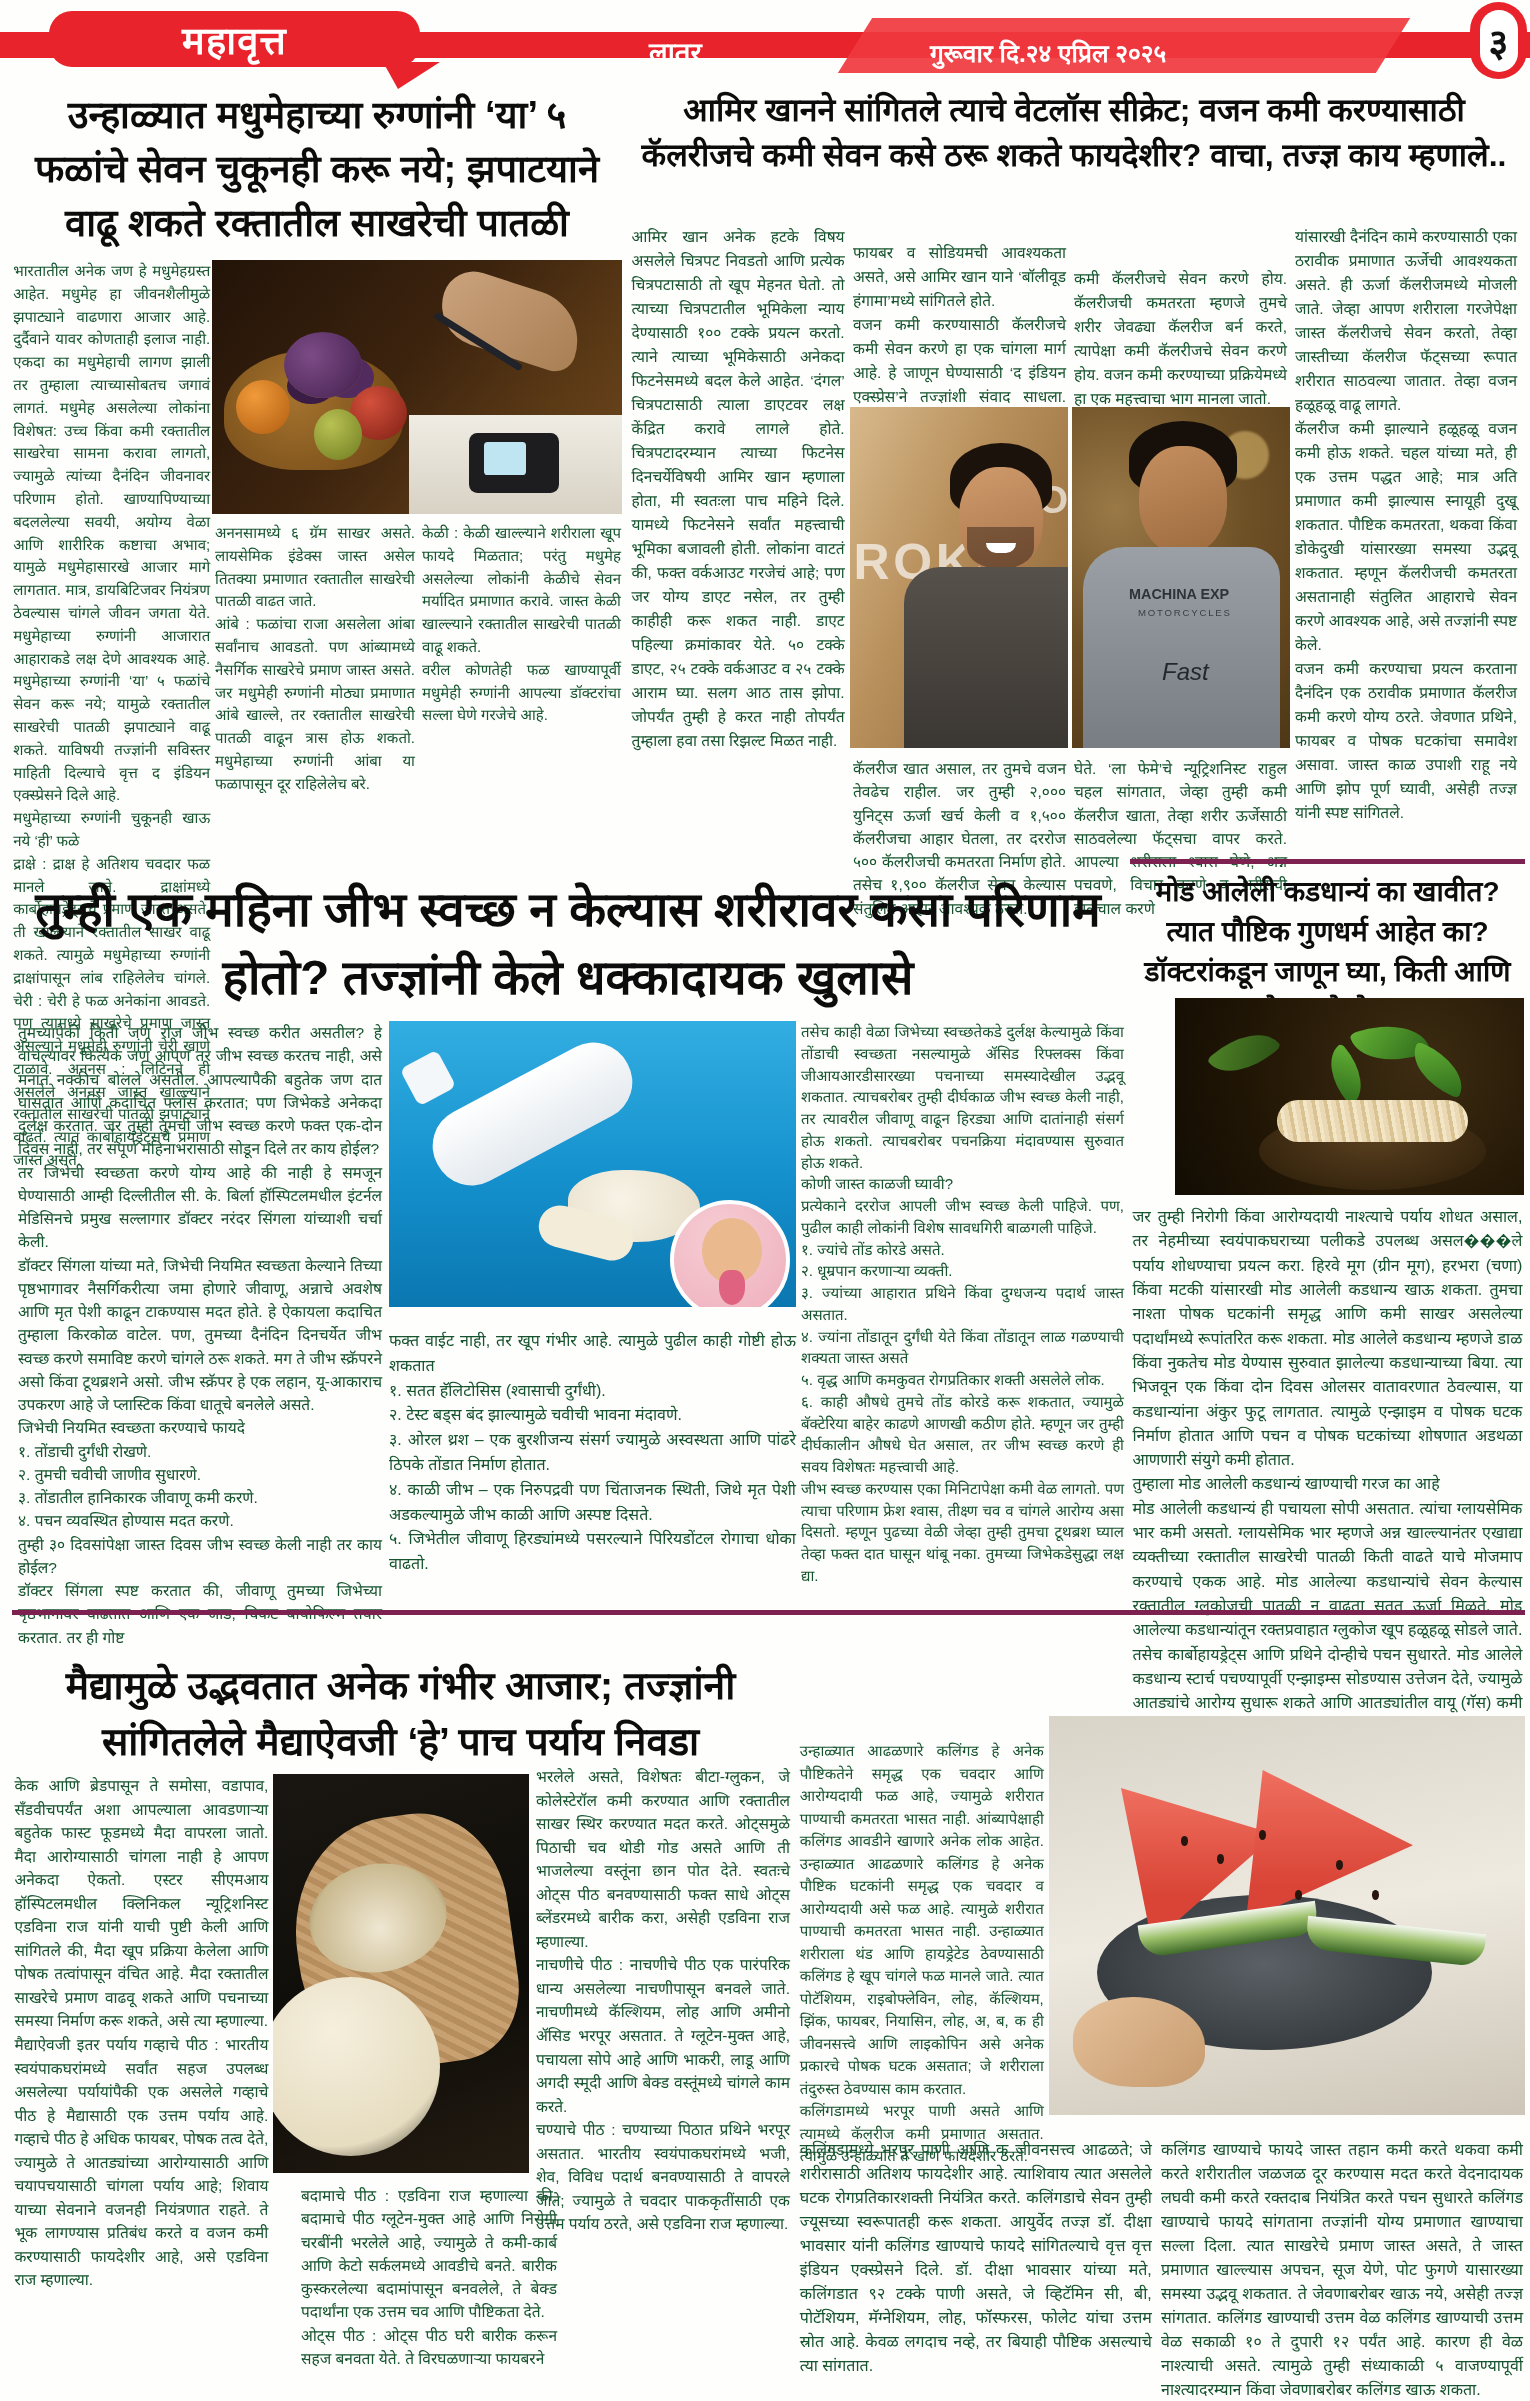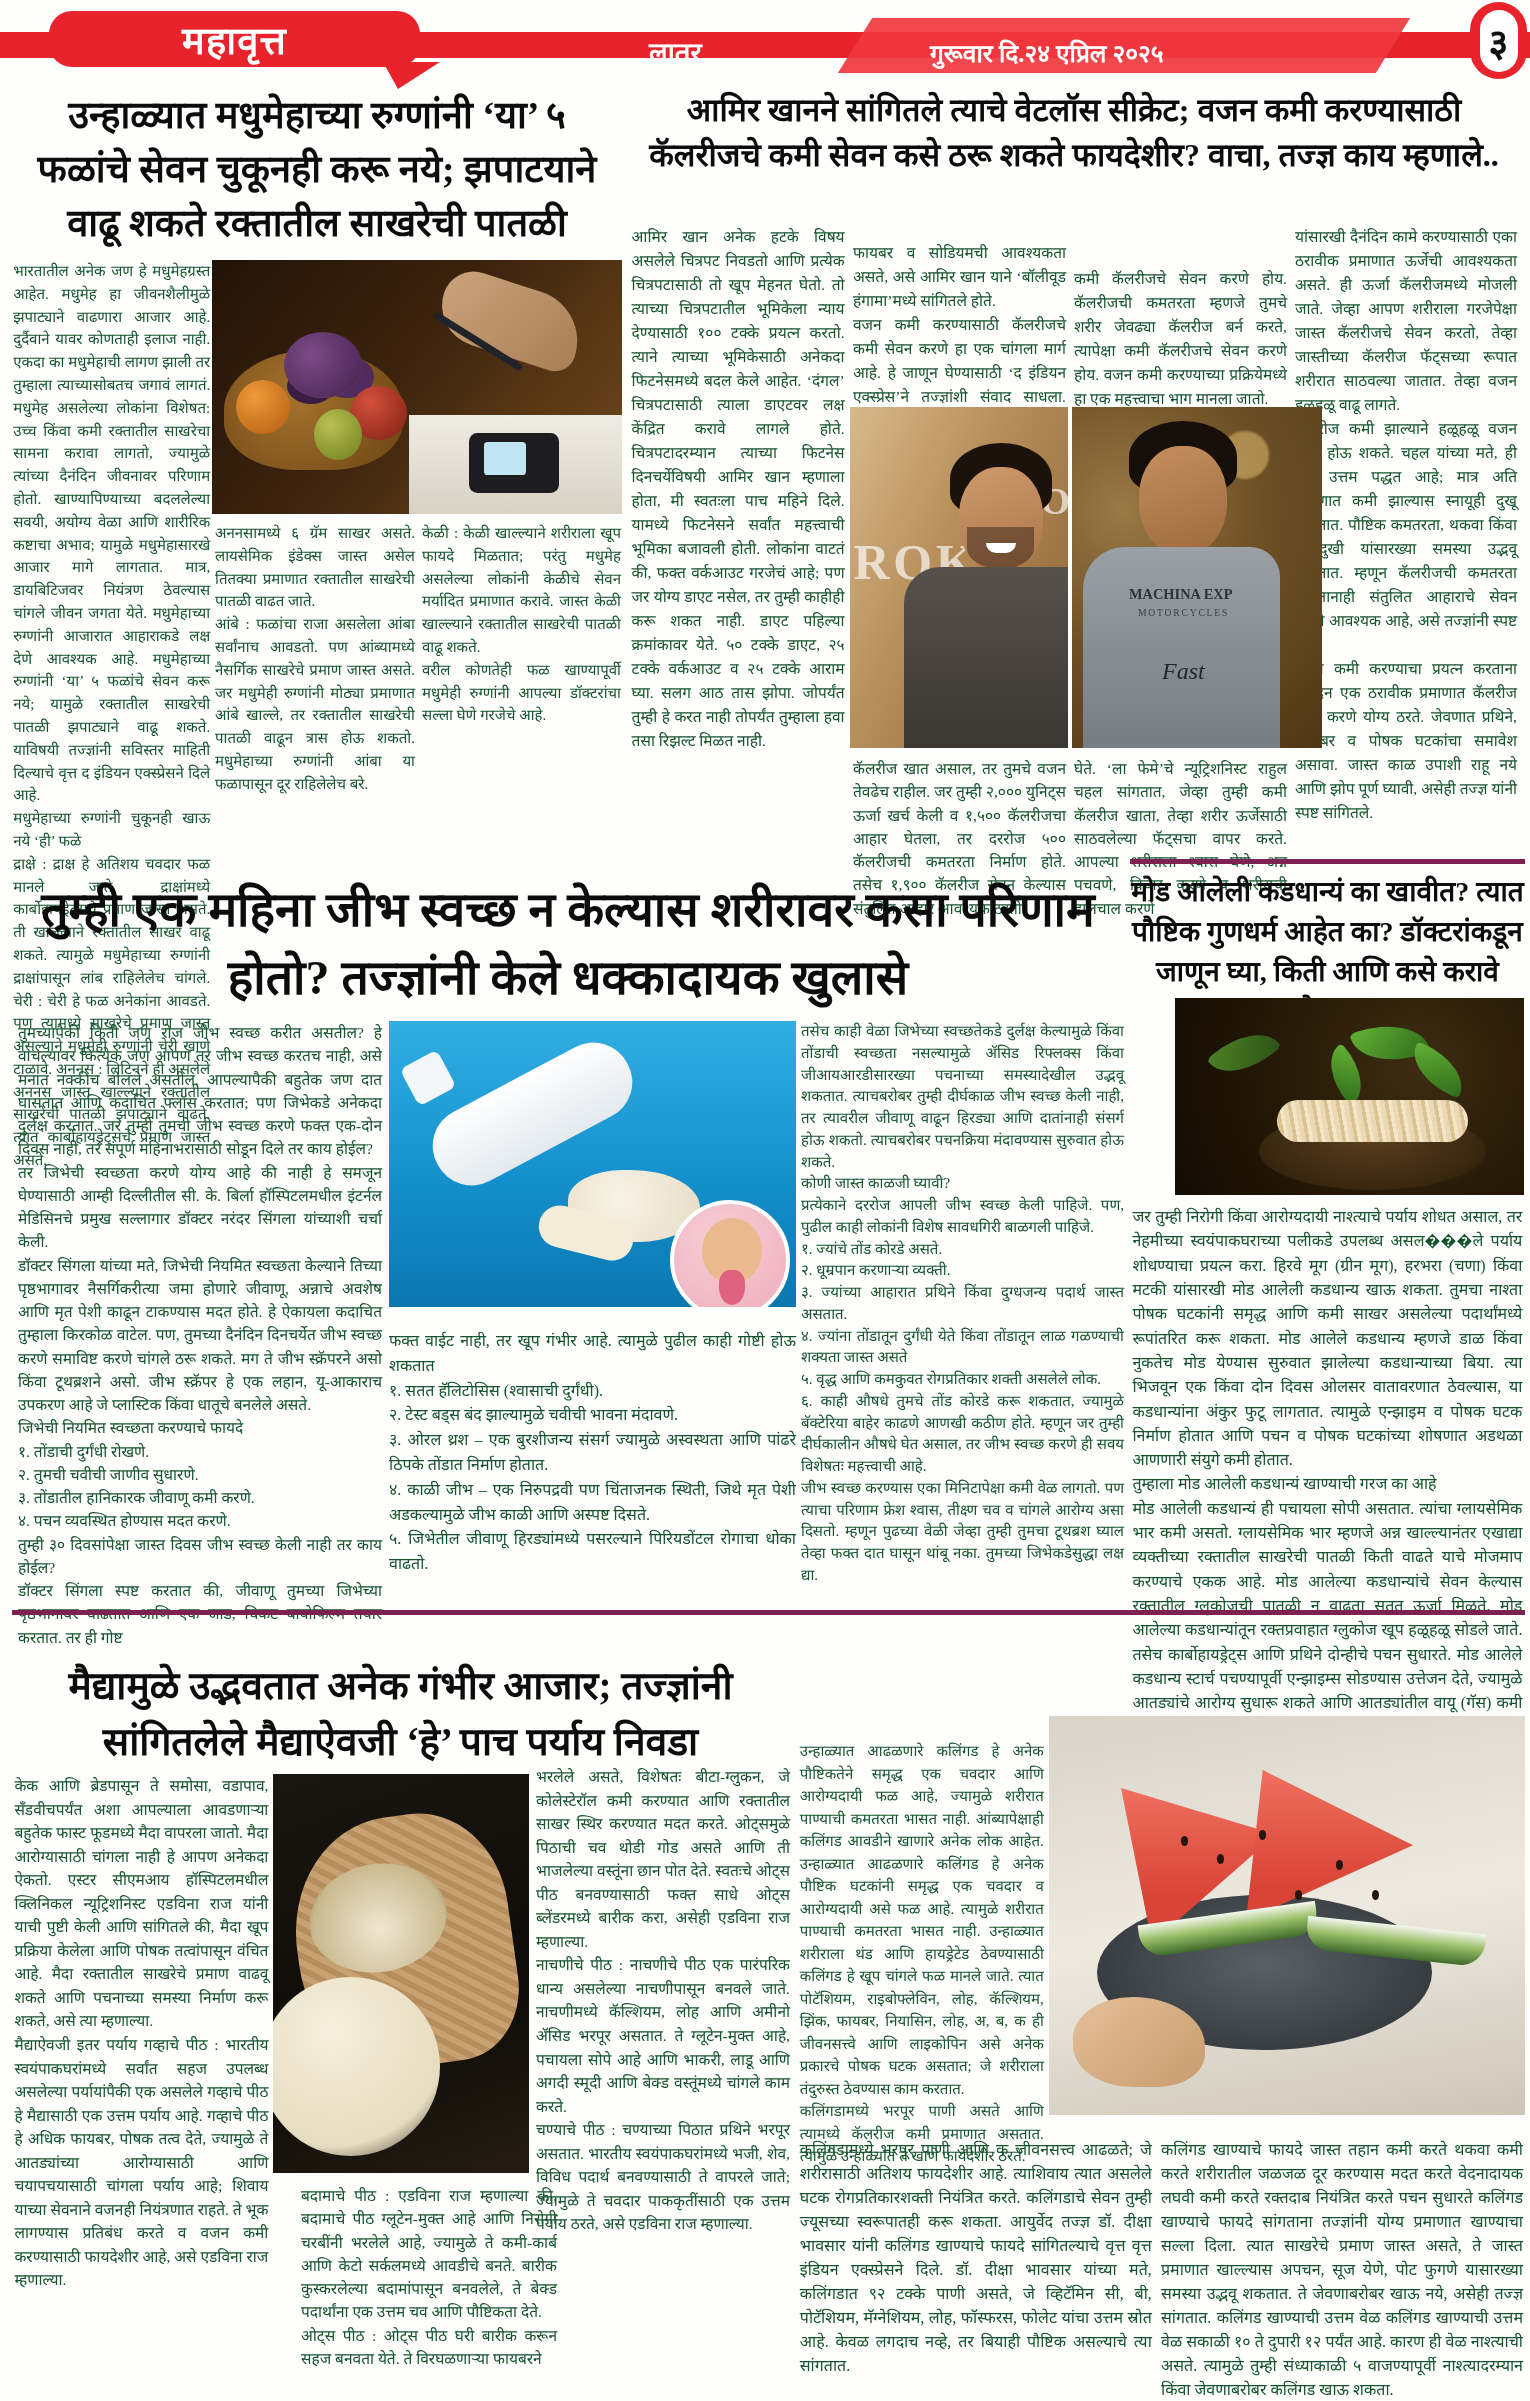--- a/index.html
+++ b/index.html
@@ -1,17 +1,17 @@
 <!DOCTYPE html>
 <html style="font-size:9.6px"><head>
 <meta charset="utf-8">
 <style>
   html,body{margin:0;padding:0;background:#888;}
   .page{position:relative;width:1530px;height:2401px;background:#fefefc;overflow:hidden;
-        font-family:Liberation Serif, serif;color:#1b1b1b;}
+        font-family:Liberation Sans, sans-serif;color:#1b1b1b;}
   
   .red-strip{position:absolute;left:0;top:32px;width:1530px;height:26px;}
   .date-band{position:absolute;left:855px;top:18px;width:538px;height:55px;transform:skewX(-32deg);opacity:.92;}
   .logo-bubble{position:absolute;left:49px;top:10.8px;width:371px;height:56px;border-radius:23px;
                display:flex;align-items:center;justify-content:center;}
   .logo-bubble span{color:#fff;font-size:38px;font-weight:bold;letter-spacing:1.2px;}
   .logo-tail{position:absolute;left:383px;top:62px;width:0;height:0;
              border-left:15.5px solid transparent;border-right:42px solid transparent;}
   .edition{position:absolute;left:649px;top:33px;color:#fff;font-size:27.5px;font-weight:bold;}
   .dateline{position:absolute;left:930px;top:36px;color:#fff;font-size:24.5px;font-weight:bold;}
@@ -102,21 +102,21 @@
 
     <div class="photo aamirL" style="left:222px;top:323px;width:218px;height:341px;">
       <span class="bgtxt" style="left:3.6px;top:126px;font-size:50px;letter-spacing:3.6px;">ROKE</span>
       <span class="bgtxt" style="left:161px;top:72px;font-size:38px;">HO</span>
       <div class="ph-abs" style="left:100px;top:36px;width:102px;height:72px;background:#1c120c;border-radius:50% 50% 30% 30%;"></div>
       <div class="ph-abs" style="left:109px;top:60px;width:84px;height:105px;background:linear-gradient(160deg,#cf9a6b,#a9744a);border-radius:46%;"></div>
       <div class="ph-abs" style="left:117px;top:120px;width:67px;height:42px;background:rgba(40,25,18,.45);border-radius:0 0 50% 50%;"></div>
       <div class="ph-abs" style="left:136px;top:136px;width:30px;height:9.6px;background:#fff;border-radius:0 0 12px 12px;"></div>
       <div class="ph-abs" style="left:54px;top:160px;width:197px;height:185px;background:linear-gradient(180deg,#56514b,#3a3631);border-radius:36px 24px 0 0;"></div>
     </div>
-    <div class="photo aamirR" style="left:444px;top:323px;width:250px;height:341px;">
+    <div class="photo aamirR" style="left:444px;top:323px;width:218px;height:341px;">
       <div class="ph-abs round" style="left:149px;top:24px;width:48px;height:48px;background:rgba(236,200,120,.5);filter:blur(1.2px);"></div>
       <div class="ph-abs" style="left:57px;top:14.4px;width:108px;height:72px;background:#17100a;border-radius:50% 50% 30% 30%;"></div>
       <div class="ph-abs" style="left:67px;top:39px;width:88px;height:108px;background:linear-gradient(160deg,#c58f5f,#9c6a3e);border-radius:46%;"></div>
       <div class="ph-abs" style="left:10.8px;top:140px;width:197px;height:201px;background:linear-gradient(180deg,#9aa0a6,#777d83);border-radius:42px 30px 0 0;"></div>
       <span class="ph-abs" style="left:57px;top:179px;font-size:14.4px;font-weight:bold;color:#2e3338;">MACHINA EXP</span>
       <span class="ph-abs" style="left:66px;top:200px;font-size:9.6px;color:#3a4046;letter-spacing:1.8px;">MOTORCYCLES</span>
       <span class="ph-abs" style="left:90px;top:251px;font-size:24px;font-style:italic;color:#23282d;">Fast</span>
     </div>
     <div class="col" style="left:225px;top:673px;width:213px;height:109px;font-size:15.5px;line-height:1.5;">कॅलरीज खात असाल, तर तुमचे वजन तेवढेच राहील. जर तुम्ही २,००० युनिट्स ऊर्जा खर्च केली व १,५०० कॅलरीजचा आहार घेतला, तर दररोज ५०० कॅलरीजची कमतरता निर्माण होते. तसेच १,९०० कॅलरीज सेवन केल्यास संतुलित आहार आवश्यक ठरतो.</div>
     <div class="col" style="left:446px;top:673px;width:213px;height:109px;font-size:15.5px;line-height:1.5;">घेते. ‘ला फेमे’चे न्यूट्रिशनिस्ट राहुल चहल सांगतात, जेव्हा तुम्ही कमी कॅलरीज खाता, तेव्हा शरीर ऊर्जेसाठी साठवलेल्या फॅट्सचा वापर करते. आपल्या शरीराला श्वास घेणे, अन्न पचवणे, विचार करणे व शरीराची हालचाल करणे</div>

